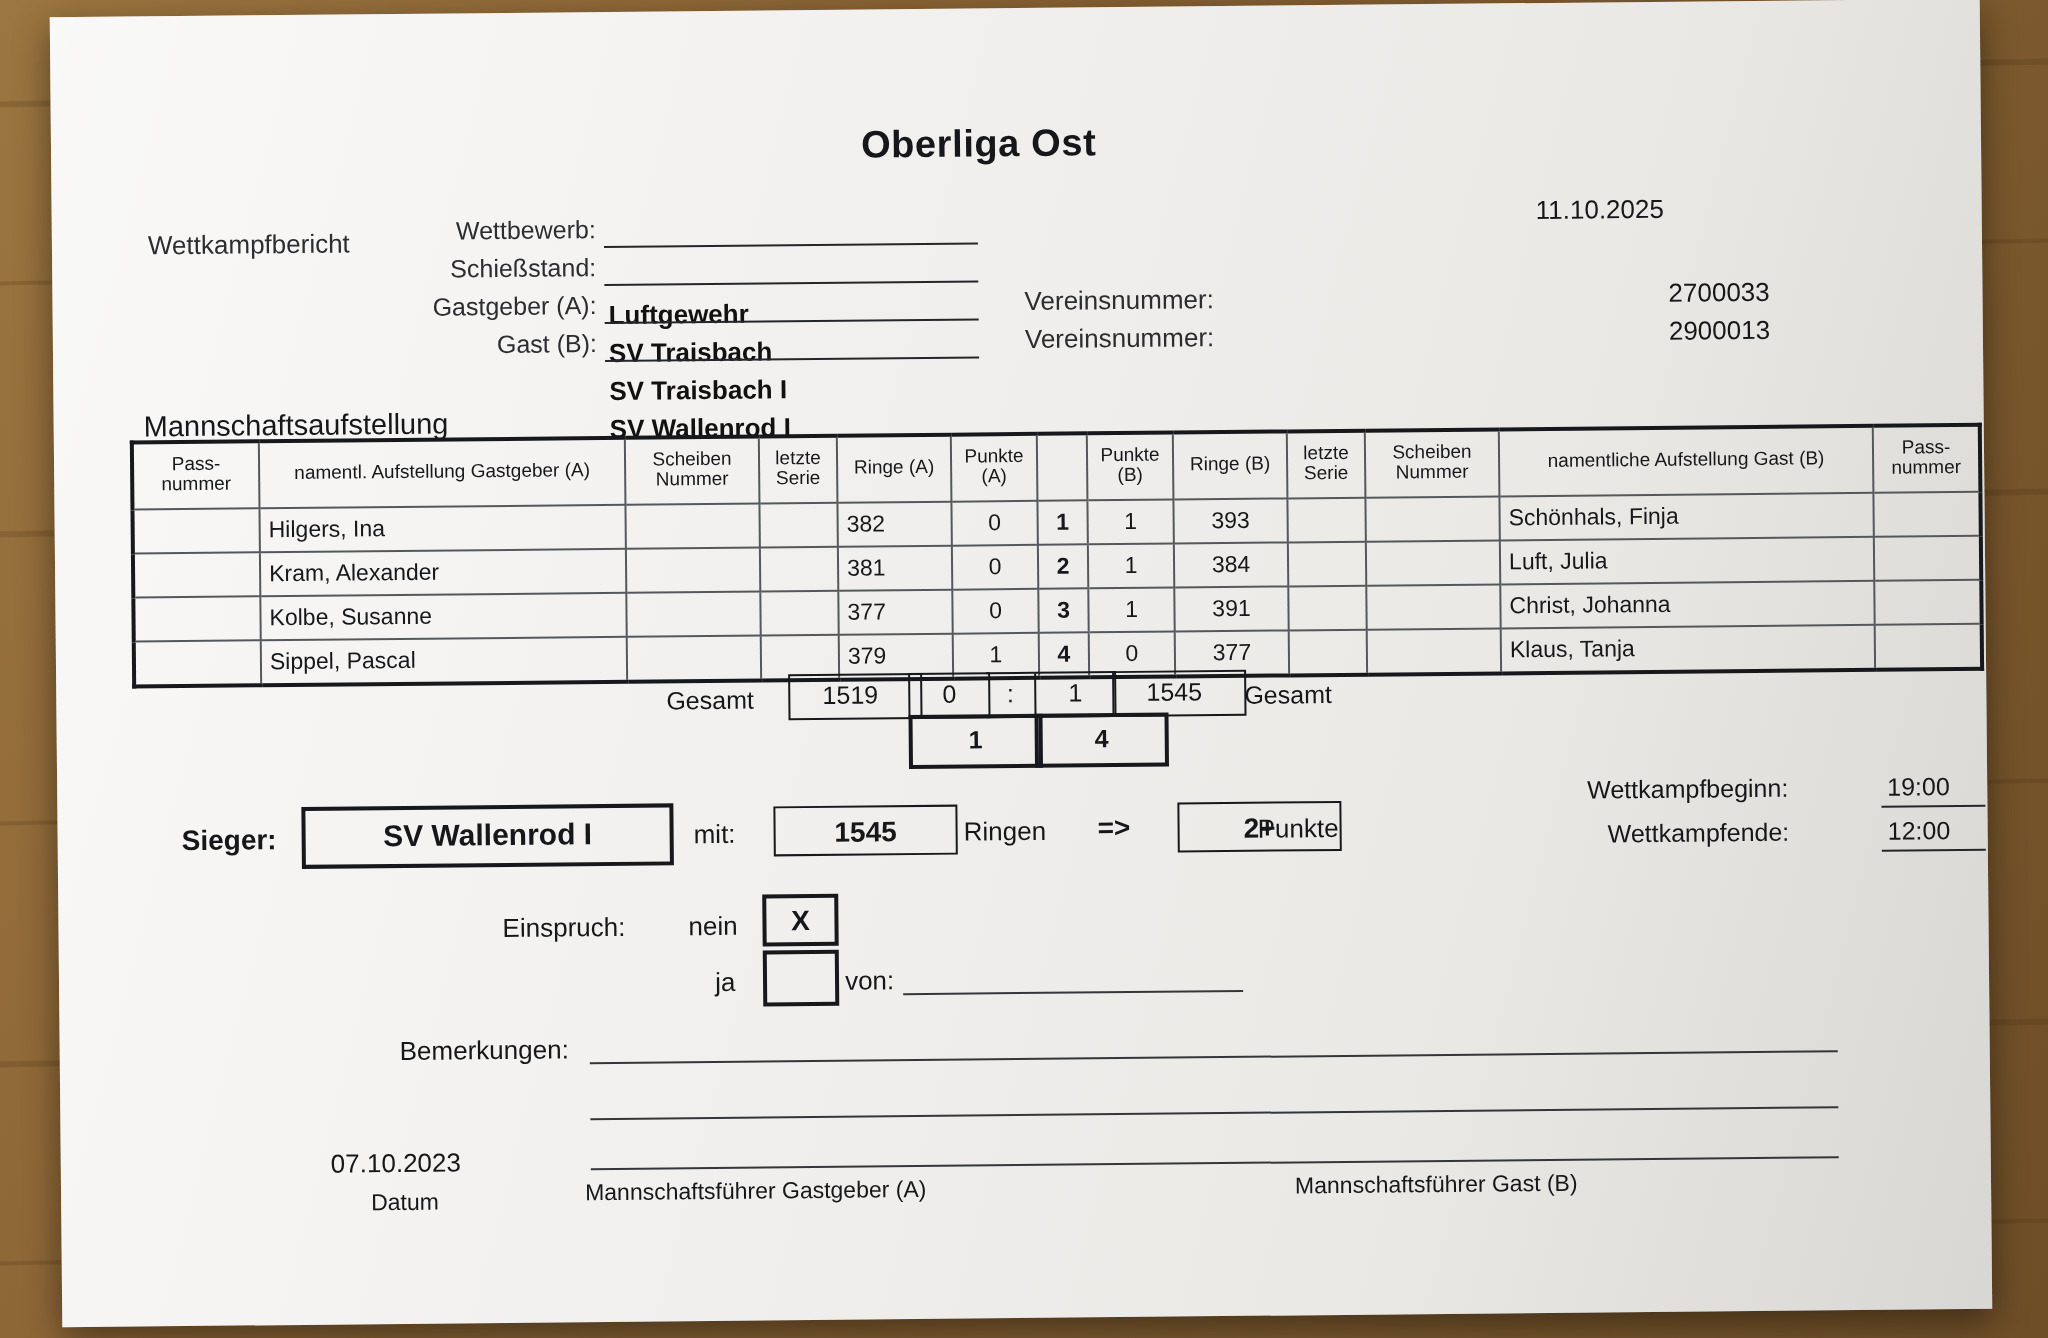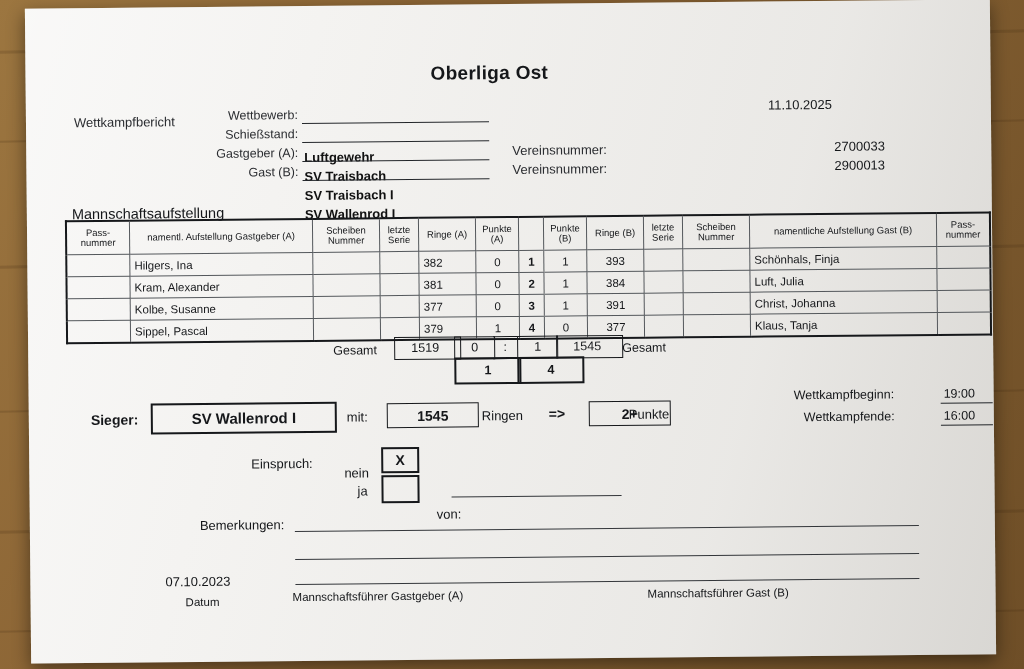--- a/index.html
+++ b/index.html
@@ -146,33 +146,33 @@
   #punkte-label2 { left: 600px; top: 404px; font-size: 13px; }
 
   
   #begin-lbl { left: 765px; top: 387px; font-size: 12.5px; }
   #begin-val { left: 915px; top: 387px; font-size: 12.5px; }
   #end-lbl { left: 775px; top: 409px; font-size: 12.5px; }
   #end-val { left: 915px; top: 409px; font-size: 12.5px; }
 
   
   #einspruch-lbl { left: 222px; top: 450px; font-size: 13px; }
-  #nein-lbl { left: 315px; top: 460px; font-size: 13px; }
+  #nein-lbl { left: 315px; top: 450px; font-size: 13px; }
   #nein-box {
     position: absolute; left: 352px; top: 442px;
     width: 34px; height: 22px; border: 2px solid #16181b;
     display: flex; align-items: center; justify-content: center;
     font-size: 14px; font-weight: bold;
   }
   #ja-lbl { left: 328px; top: 478px; font-size: 13px; text-align: right; }
   #ja-box {
     position: absolute; left: 352px; top: 470px;
     width: 34px; height: 24px; border: 2px solid #16181b;
   }
-  #von-lbl { left: 407px; top: 478px; font-size: 13px; margin-top: 24px; }
+  #von-lbl { left: 393px; top: 478px; font-size: 13px; }
   #von-line { left: 422px; top: 492px; width: 170px; }
 
   
   #bem-lbl { left: 170px; top: 511px; font-size: 13px; }
   #bem-line-1 { left: 265px; top: 525px; width: 624px; }
   #bem-line-2 { left: 265px; top: 553px; width: 624px; }
   #bem-line-3 { left: 265px; top: 578px; width: 624px; }
 
   
   #footer-date { left: 135px; top: 567px; font-size: 13px; }
@@ -323,21 +323,21 @@
       <div id="winner-score-box">1545</div>
       <div class="t" id="ringen-label">Ringen</div>
       <div class="t" id="arrow-label">=&gt;</div>
       <div id="winner-points-box">2+</div>
       <div class="t" id="punkte-label2">Punkte</div>
 
       <div class="t" id="begin-lbl">Wettkampfbeginn:</div>
       <div class="t" id="begin-val">19:00</div>
       <div class="fline" style="left:912px; top:403px; width:52px;"></div>
       <div class="t" id="end-lbl">Wettkampfende:</div>
-      <div class="t" id="end-val">16:00</div>
+      <div class="t" id="end-val">12:00</div>
       <div class="fline" style="left:912px; top:425px; width:52px;"></div>
 
       <div class="t" id="einspruch-lbl">Einspruch:</div>
       <div class="t" id="nein-lbl">nein</div>
       <div id="nein-box">X</div>
       <div class="t" id="ja-lbl">ja</div>
       <div id="ja-box"></div>
       <div class="t" id="von-lbl">von:</div>
       <div class="hline" id="von-line"></div>
 

